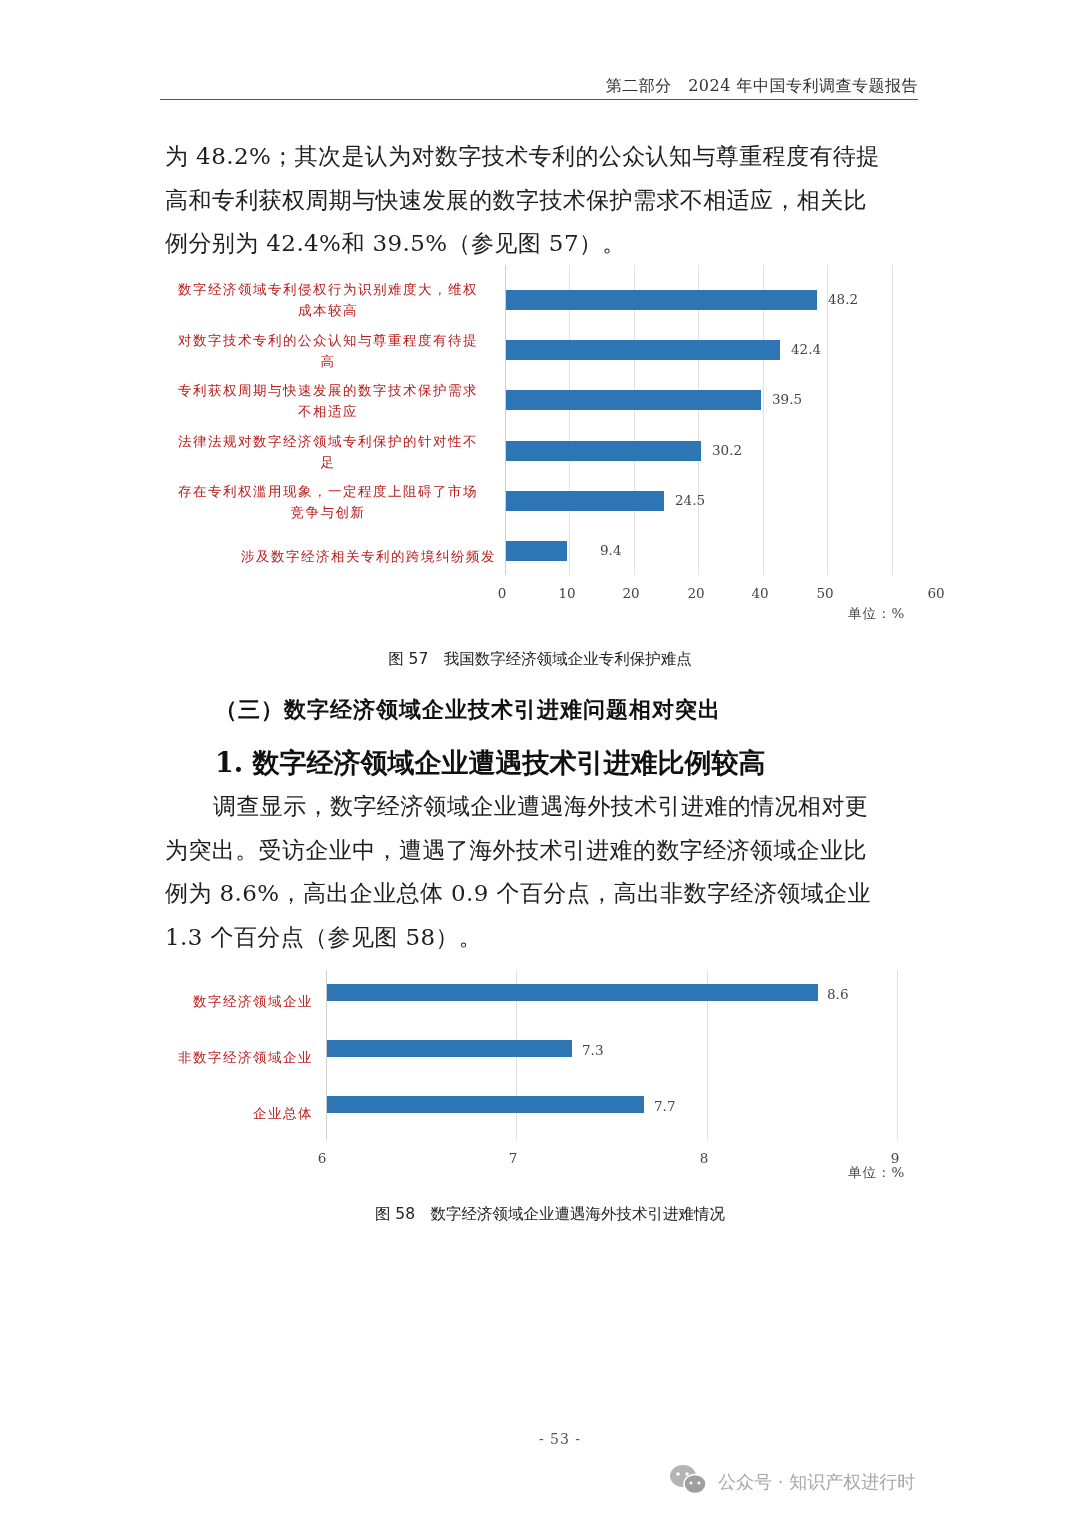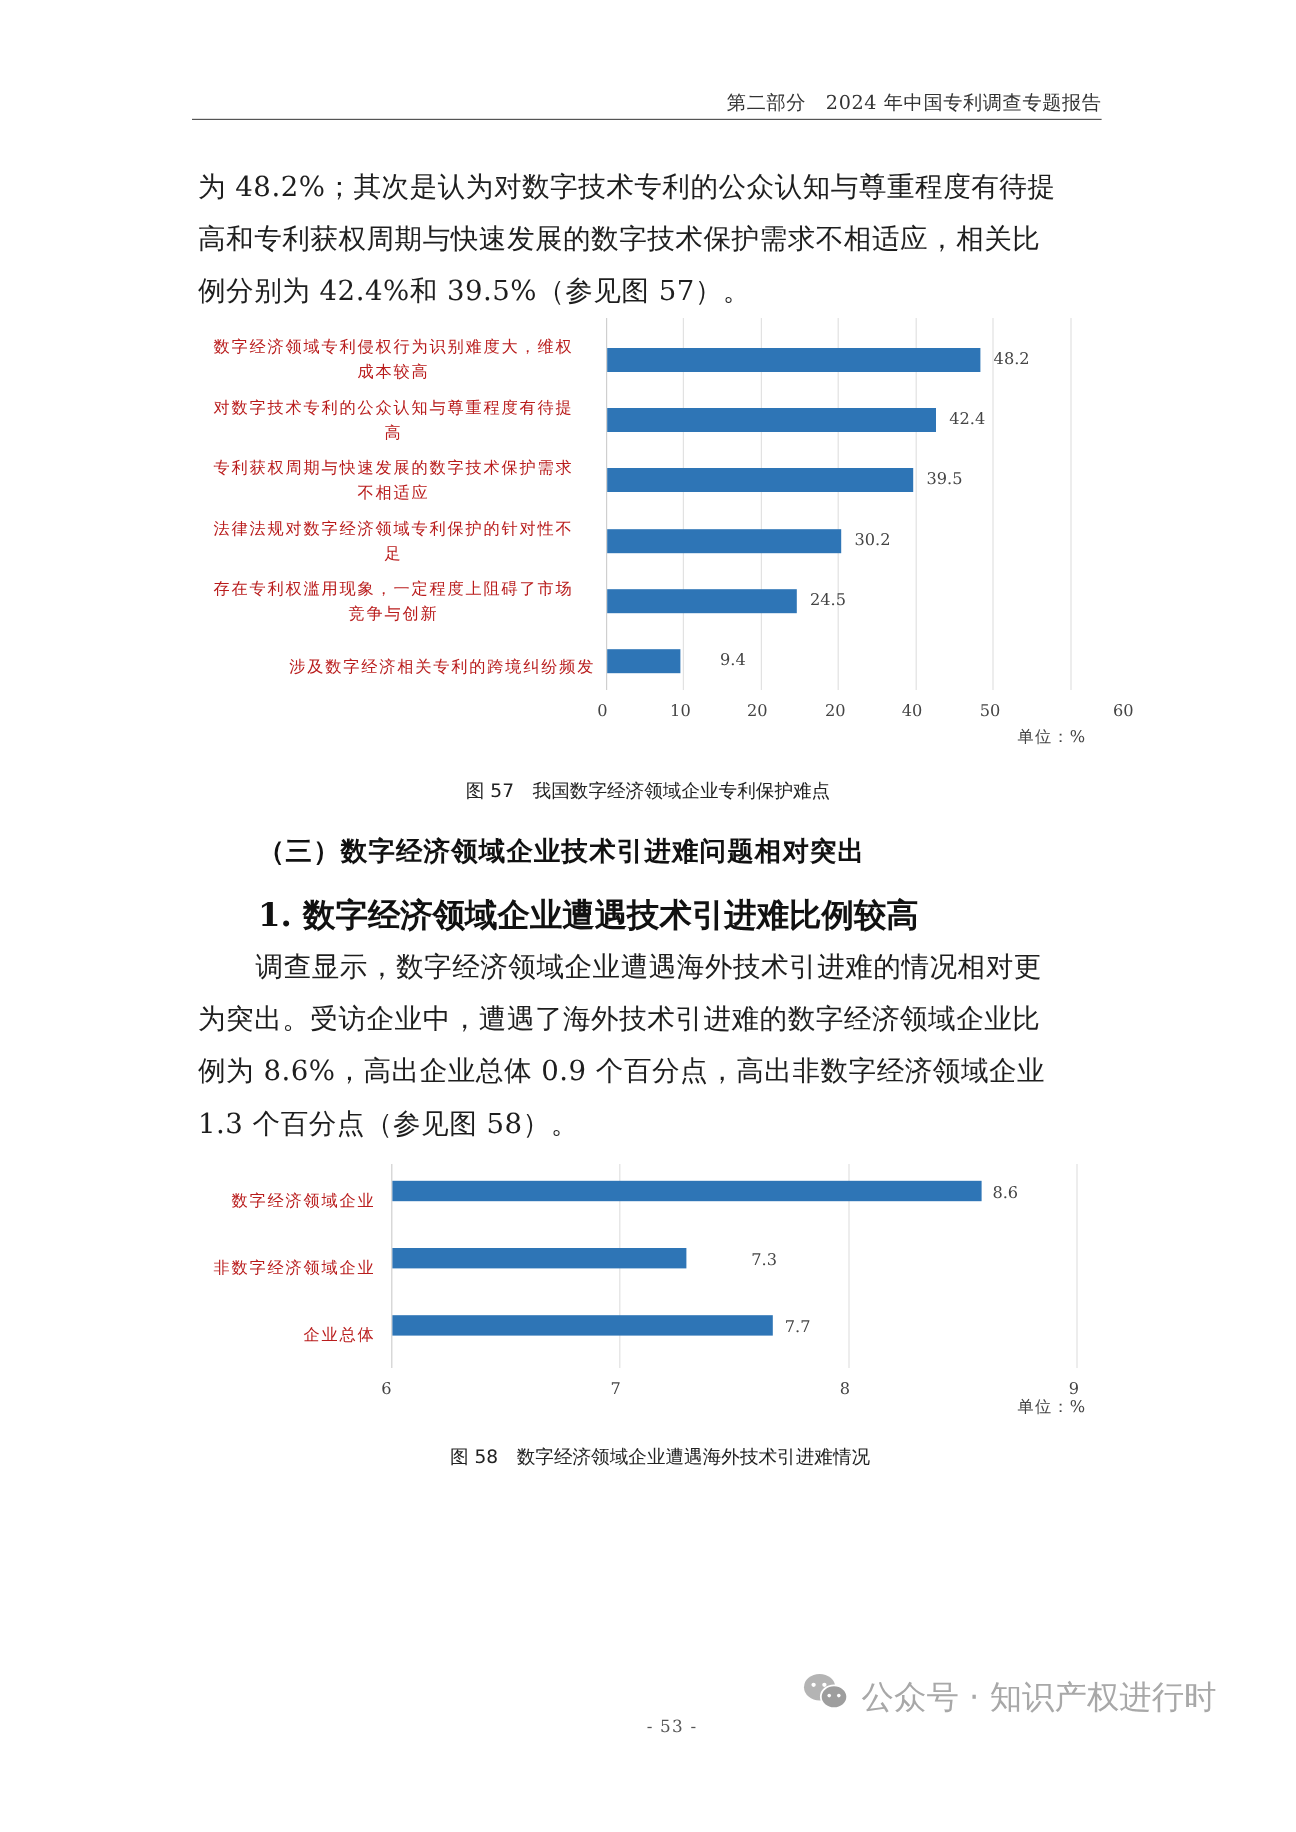--- a/index.html
+++ b/index.html
@@ -15,21 +15,21 @@
   .gridline { width:1px; background:#e2e2e2; }
   .axisline { width:1px; background:#cfcfcf; }
   .bar { background:#2e75b6; height:20px; }
   .val { font-size:13.5px; color:#444; }
   .tick { font-size:13.5px; color:#444; width:30px; text-align:center; margin-left:-15px; }
   .unit { font-size:13.5px; color:#444; letter-spacing:1px; }
   .caption { font-family:"DejaVu Sans","Liberation Sans",sans-serif; font-size:15.5px; color:#222; text-align:center; }
   .h3 { left:215px; top:695px; font-size:22px; font-weight:bold; letter-spacing:1px; color:#111; }
   .h4 { left:215px; top:745px; font-size:27px; color:#111; font-weight:bold; }
   .pageno { left:500px; top:1431px; width:120px; text-align:center; font-size:14px; color:#555; letter-spacing:1px; }
-  .watermark { left:668px; top:1393px; font-family:"DejaVu Sans","Liberation Sans",sans-serif; font-size:27px; color:#a8a8a8; display:flex; align-items:center; gap:10px;justify-content:space-between; }
+  .watermark { left:668px; top:1463px; font-family:"DejaVu Sans","Liberation Sans",sans-serif; font-size:18px; color:#a8a8a8; display:flex; align-items:center; gap:10px;justify-content:space-between; }
 </style>
 </head>
 <body>
 
 <div class="abs header-text">第二部分　2024 年中国专利调查专题报告</div>
 <div class="abs header-rule"></div>
 
 <div class="abs para" style="top:135px;">
   <p>为 48.2%；其次是认为对数字技术专利的公众认知与尊重程度有待提</p>
   <p>高和专利获权周期与快速发展的数字技术保护需求不相适应，相关比</p>
@@ -111,21 +111,21 @@
   <div class="abs gridline" style="left:547px;top:0;height:170px;"></div>
   <div class="abs gridline" style="left:737px;top:0;height:170px;"></div>
 
   <div class="abs chart-label" style="left:0;top:21px;width:153px;text-align:right;">数字经济领域企业</div>
   <div class="abs chart-label" style="left:0;top:77px;width:153px;text-align:right;">非数字经济领域企业</div>
   <div class="abs chart-label" style="left:0;top:133px;width:153px;text-align:right;">企业总体</div>
 
   <div class="abs bar" style="left:167px;top:14px;width:491px;height:17px;"></div>
   <div class="abs val" style="left:667px;top:16px;">8.6</div>
   <div class="abs bar" style="left:167px;top:70px;width:245px;height:17px;"></div>
-  <div class="abs val" style="left:422px;top:72px;margin-left:44px;">7.3</div>
+  <div class="abs val" style="left:422px;top:72px;">7.3</div>
   <div class="abs bar" style="left:167px;top:126px;width:317px;height:17px;"></div>
   <div class="abs val" style="left:494px;top:128px;">7.7</div>
 
   <div class="abs tick" style="left:162px;top:180px;">6</div>
   <div class="abs tick" style="left:353px;top:180px;">7</div>
   <div class="abs tick" style="left:544px;top:180px;">8</div>
   <div class="abs tick" style="left:735px;top:180px;">9</div>
   <div class="abs unit" style="left:688px;top:194px;">单位：%</div>
 </div>
 <div class="abs caption" style="left:160px;top:1204px;width:780px;">图 58　数字经济领域企业遭遇海外技术引进难情况</div>

